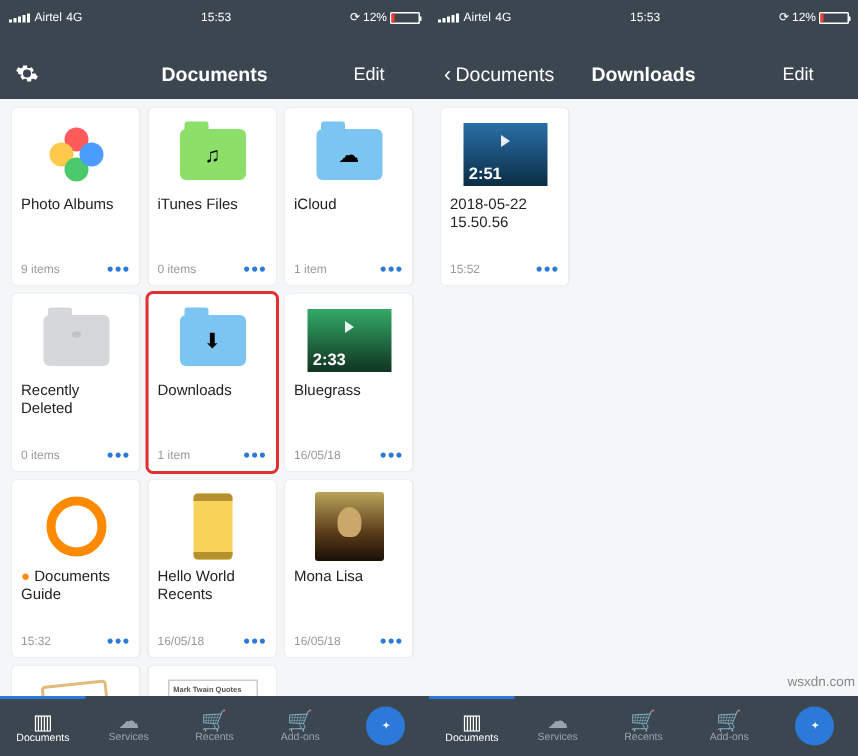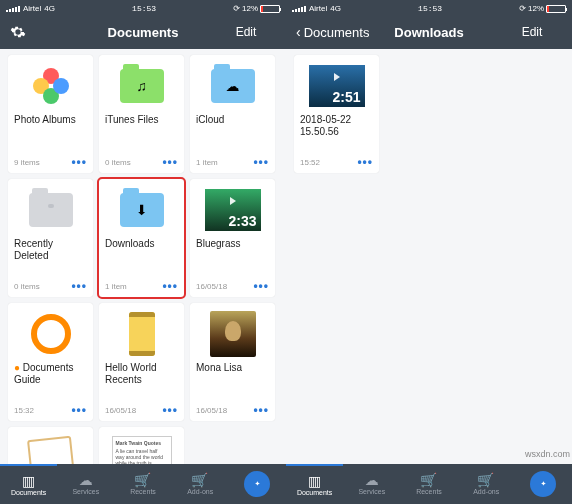--- a/index.html
+++ b/index.html
@@ -1,23 +1,23 @@
 <!DOCTYPE html>
 <html><head>
 <meta charset="utf-8">
 <style>
   *{box-sizing:border-box;margin:0;padding:0;font-family:-apple-system,Helvetica,Arial,sans-serif;}
   body{background:#fff;width:572px;height:504px;overflow:hidden;position:relative;}
   .screens{display:flex;height:100%;}
   .screen{height:504px;background:#f5f6f8;position:relative;display:flex;flex-direction:column;}
   .screen.left{width:286px;}
   .screen.right{width:286px;}
-  .status-bar{height:15px;background:#3c4651;color:#fff;font-size:8px;display:flex;align-items:flex-start;padding:4px 6px;}
+  .status-bar{height:15px;background:#3c4651;color:#fff;font-size:8px;display:flex;align-items:flex-end;padding:16px 6px;}
   .status-left{display:flex;align-items:center;gap:3px;}
-  .status-center{flex:1;text-align:center;font-family:Liberation Mono, monospace;}
+  .status-center{flex:1;text-align:center;}
   .status-right{display:flex;align-items:center;gap:2px;}
   .signal{display:flex;gap:1px;align-items:flex-end;}
   .signal span{width:2px;background:#fff;}
   .signal span:nth-child(1){height:2px}.signal span:nth-child(2){height:3px}.signal span:nth-child(3){height:4px}.signal span:nth-child(4){height:5px}.signal span:nth-child(5){height:6px}
   .battery{width:20px;height:8px;border:1px solid #fff;border-radius:1px;position:relative;display:inline-block;}
   .battery::after{content:"";position:absolute;right:-2px;top:2px;width:1px;height:3px;background:#fff;}
   .battery-fill{position:absolute;left:0;top:0;bottom:0;width:12%;background:#ff3b30;}
   .nav-bar{height:34px;background:#3c4651;color:#fff;display:flex;align-items:center;padding:0 10px;font-size:13px;}
   .nav-left{width:60px;display:flex;align-items:center;}
   .nav-title{flex:1;text-align:center;font-weight:600;}
@@ -35,21 +35,21 @@
   .more{color:#2b79d8;font-size:12px;letter-spacing:1px;font-weight:bold;}
   
   .folder{width:44px;height:34px;border-radius:4px;position:relative;}
   .folder::before{content:"";position:absolute;top:-5px;left:3px;width:16px;height:6px;border-radius:2px 2px 0 0;background:inherit;}
   .folder.green{background:#8ce06a;}
   .folder.blue{background:#7cc5f2;}
   .folder.gray{background:#d5d7db;}
   .folder .gl{position:absolute;top:50%;left:50%;transform:translate(-50%,-50%);font-size:14px;}
   .trash{width:28px;height:30px;background:#bfc2c8;border-radius:2px;position:relative;}
   .trash::before{content:"";position:absolute;top:-4px;left:-3px;right:-3px;height:4px;background:#bfc2c8;border-radius:2px;}
-  .video-thumb{width:56px;height:42px;background:#222;position:relative;color:#fff;display:flex;align-items:flex-end;justify-content:flex-end;padding:2px 4px;font-size:14px;font-weight:600;overflow:hidden;}
+  .video-thumb{width:56px;height:42px;background:#222;position:relative;color:#fff;display:flex;align-items:flex-end;justify-content:flex-start;padding:2px 4px;font-size:11px;font-weight:600;overflow:hidden;}
   .video-thumb::before{content:"";position:absolute;top:8px;left:50%;transform:translateX(-50%);width:0;height:0;border-left:6px solid rgba(255,255,255,.9);border-top:4px solid transparent;border-bottom:4px solid transparent;}
   .video-thumb.bg1{background:linear-gradient(#3a6,#132);}
   .video-thumb.bg2{background:linear-gradient(#2a6fa8,#0a2d44);}
   .img-thumb{width:46px;height:46px;background:#333;position:relative;}
   .mona{background:linear-gradient(#b9a45a 0%,#5a3a1a 60%,#1a1005 100%);border-radius:2px;}
   .mona::after{content:"";position:absolute;top:10px;left:15px;width:16px;height:20px;background:#caa76a;border-radius:50% 50% 40% 40%;}
   .guide-ring{width:40px;height:40px;border:6px solid #ff8a00;border-radius:50%;background:#fff;}
   .scroll{width:26px;height:44px;background:#f7d35a;border-radius:3px;position:relative;}
   .scroll::before,.scroll::after{content:"";position:absolute;left:0;right:0;height:5px;background:#b5912d;}
   .scroll::before{top:0;border-radius:3px 3px 0 0;} .scroll::after{bottom:0;border-radius:0 0 3px 3px;}

